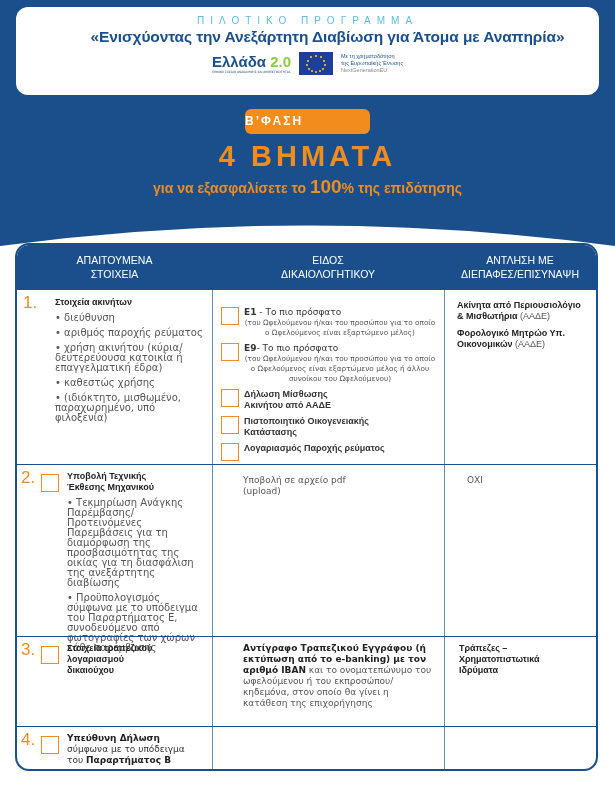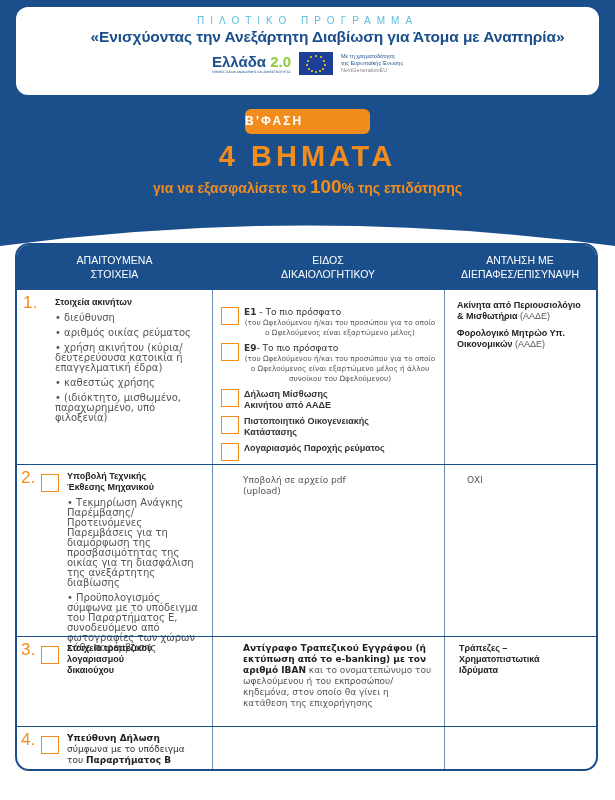--- a/index.html
+++ b/index.html
@@ -135,21 +135,21 @@
     <div class="c3">
         <span><span>ΑΝΤΛΗΣΗ ΜΕ</span><br><span>ΔΙΕΠΑΦΕΣ/ΕΠΙΣΥΝΑΨΗ</span></span>
       </div>
   </div>
 
   <div class="row r1">
     <div class="cell c1" style="position:relative;padding-left:38px;">
       <span class="stepnum" style="left:6px;top:4px">1.</span>
       <div class="item-title" style="margin-top:1px">Στοιχεία ακινήτων</div>
       <div class="bullet">• διεύθυνση</div>
-      <div class="bullet">• αριθμός οικίας ρεύματος</div>
+      <div class="bullet">• αριθμός παροχής ρεύματος</div>
       <div class="bullet">• χρήση ακινήτου (κύρια/δευτερεύουσα κατοικία ή επαγγελματική έδρα)</div>
       <div class="bullet">• καθεστώς χρήσης</div>
       <div class="bullet">• (ιδιόκτητο, μισθωμένο, παραχωρημένο, υπό φιλοξενία)</div>
     </div>
     <div class="cell c2" style="padding-top:17px">
       <div class="doc-item">
         <span class="chk"></span>
         <div>
           <div class="txt"><b>Ε1</b><span> - Το πιο πρόσφατο</span></div>
           <div class="note">(του Ωφελούμενου ή/και του προσώπου για το οποίο ο Ωφελούμενος είναι εξαρτώμενο μέλος)</div>

